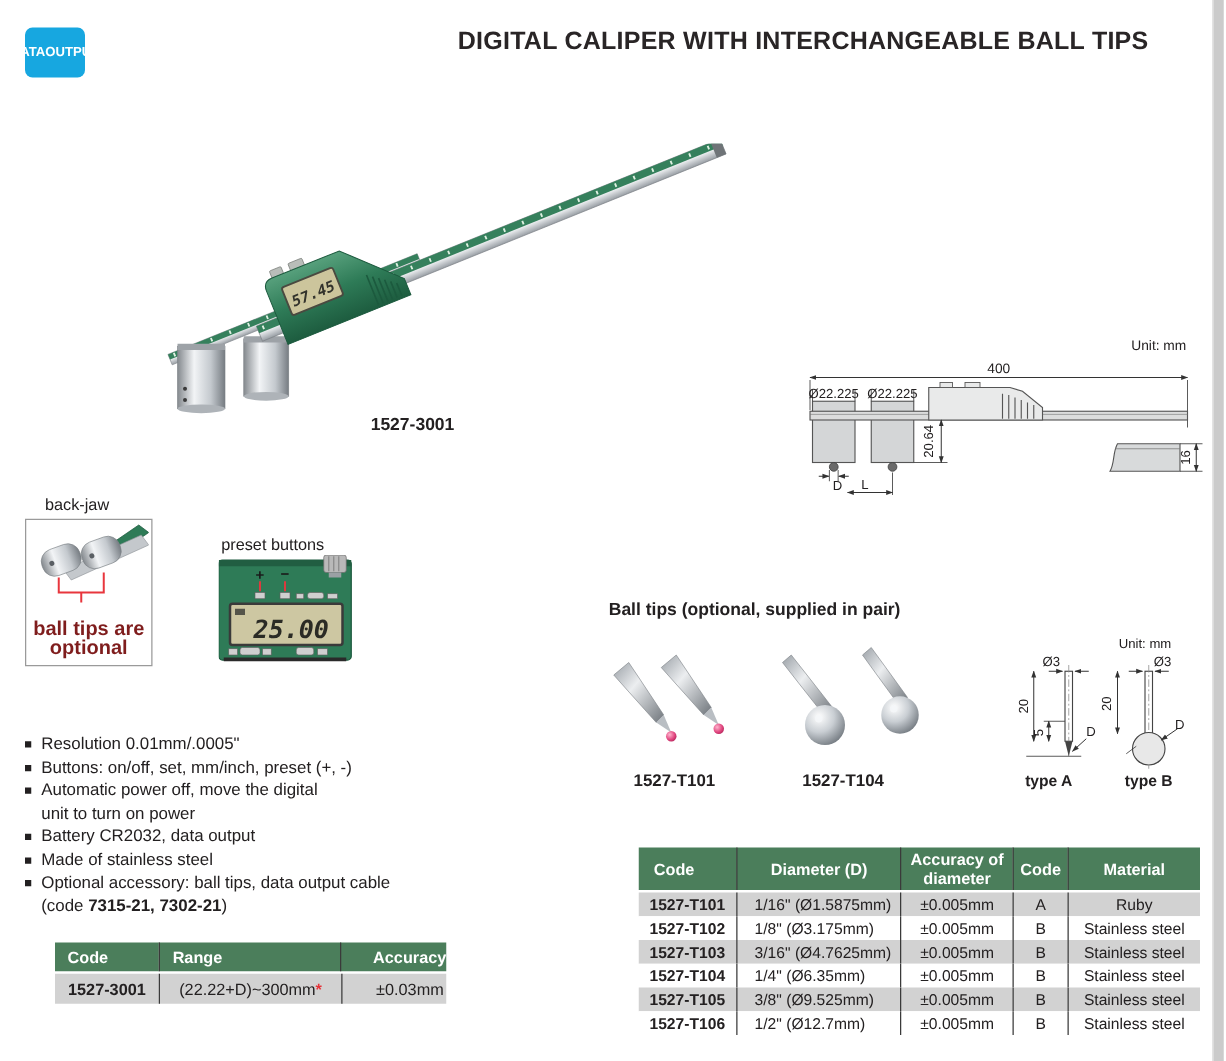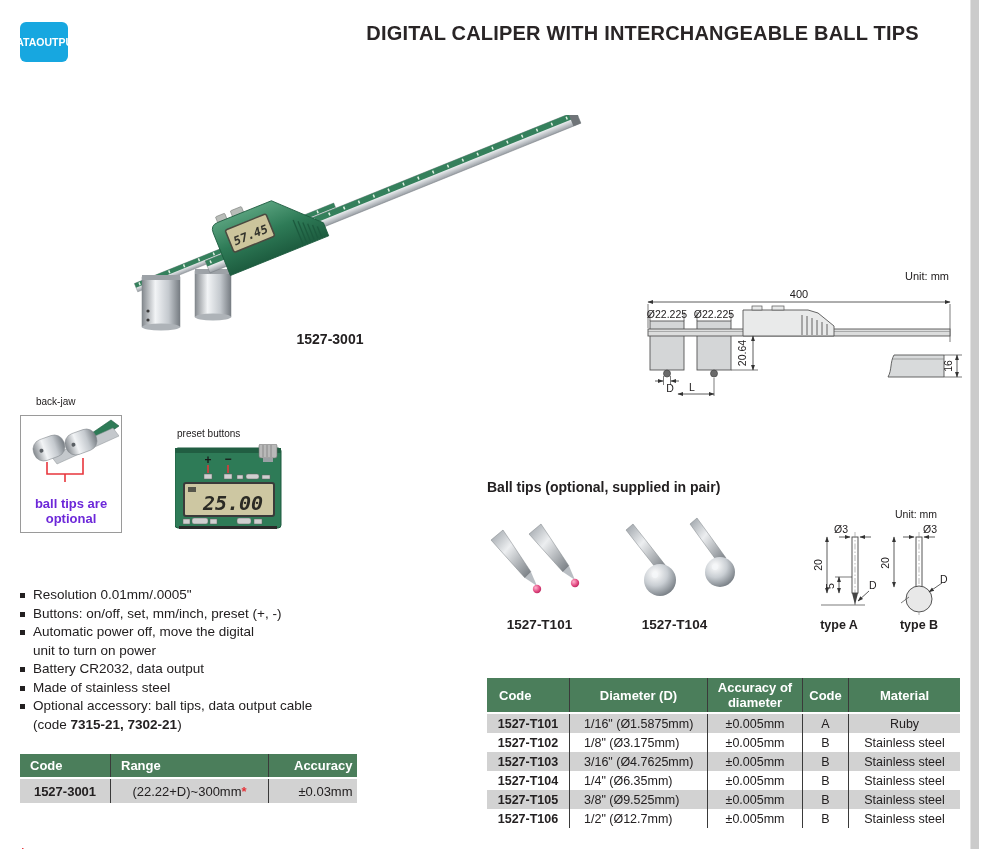--- a/index.html
+++ b/index.html
@@ -12,37 +12,37 @@
          display:flex;align-items:center;justify-content:center;
          color:#fff;font-weight:bold;font-size:10.5px;line-height:12.5px;text-align:center;}
 
   
   #title{left:320px;top:22px;width:645px;text-align:center;font-size:20px;font-weight:bold;
          color:#292526;letter-spacing:.2px;}
 
   
   #rightbar{left:970px;top:0;width:8px;height:849px;background:#cbcbcb;border-left:1px solid #e2e2e2;}
 
-  .figlabel{font-size:10px;color:#232021;}
+  .figlabel{font-size:13px;color:#232021;}
   .codelabel{font-weight:bold;font-size:14px;text-align:center;}
 
   
   #backjaw-box{left:20px;top:415px;width:100px;height:116px;border:1px solid #9a9a9a;background:#fff;}
   #backjaw-caption{position:absolute;left:0;bottom:6px;width:100%;text-align:center;
-                   font-weight:bold;font-size:13px;line-height:15px;color:#6d28d9;}
+                   font-weight:bold;font-size:16px;line-height:15px;color:#7f1d1d;}
 
   
   #features{left:20px;top:586px;width:440px;}
   .feat{display:flex;font-size:13.5px;line-height:18.5px;color:#232021;}
   .feat .sq{width:5px;height:5px;background:#232021;margin:7px 8px 0 0;flex:none;}
   .feat .cont{flex:1;}
 
   
   #rtable{left:20px;top:754px;width:337px;font-size:13px;}
-  .trow{display:flex;}
+  .trow{display:flex;margin-left:24px;}
   .hcell{background:#4b7e5b;color:#fff;font-weight:bold;height:23px;display:flex;align-items:center;
          padding-left:10px;box-sizing:border-box;}
   .dcell{background:#d2d2d2;height:24px;display:flex;align-items:center;justify-content:center;
          box-sizing:border-box;}
   .vsep{border-left:1px solid #3a3a3a;}
   .gap{height:2px;}
   .c-rt1{width:90px;} .c-rt2{width:158px;} .c-rt3{width:89px;padding-left:25px;}
   .red{color:#e63137;font-weight:bold;}
 
   

